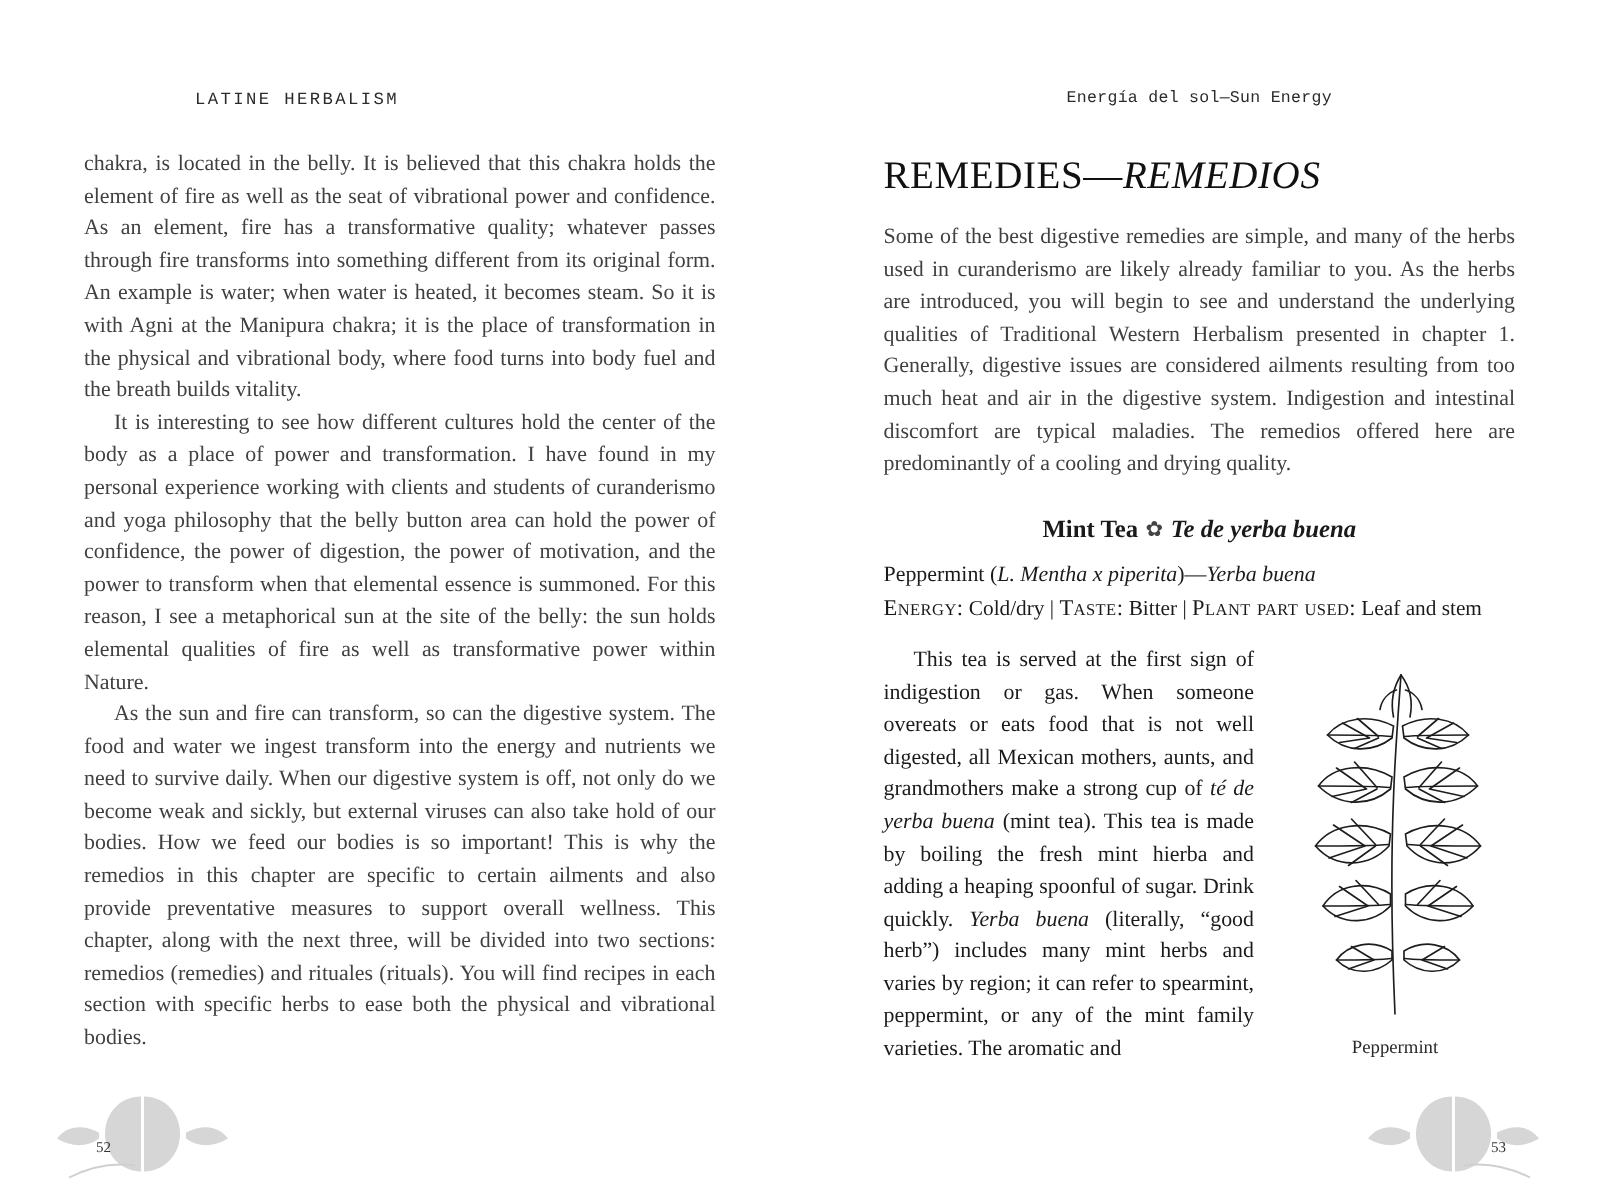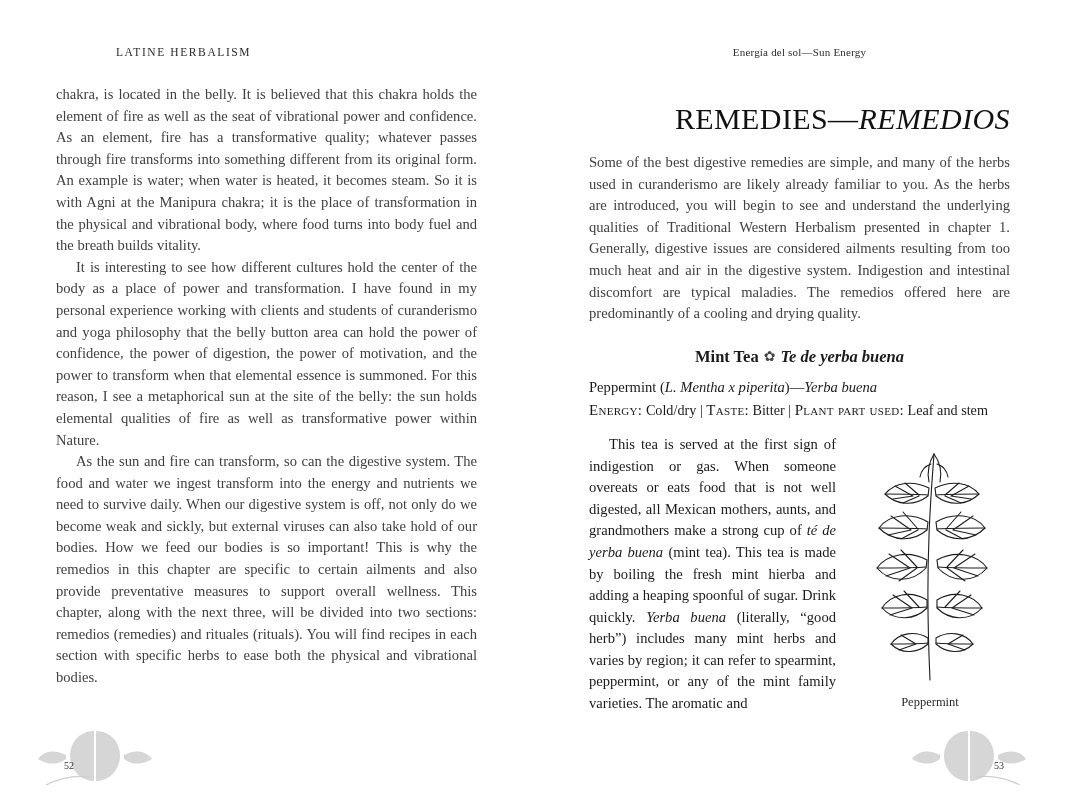--- a/index.html
+++ b/index.html
@@ -32,22 +32,22 @@
   .page-right {
     padding: 40px 56px 0 56px;
   }
 
   
   .runhead {
     font-size: 11.5px;
     letter-spacing: 1.6px;
     text-transform: uppercase;
     color: #2b2b2b;
-    font-family: Liberation Serif, serif;
-    margin: 0;
+    font-family: Liberation Mono, monospace;
+    margin: 14px;
     padding-top: 6px;
   }
   .runhead-left {
     text-align: left;
     padding-left: 60px;
   }
   .runhead-right {
     text-align: center;
     letter-spacing: 0.2px;
     text-transform: none;
@@ -67,25 +67,25 @@
   }
   .body-col p {
     margin: 0;
   }
   .body-col p.indent {
     text-indent: 20px;
   }
 
   
   .chapter-title {
-    text-align: right;
-    font-size: 30px;
+    text-align: left;
+    font-size: 26px;
     letter-spacing: 0.4px;
     font-weight: normal;
-    margin: 44px 0 16px 0;
+    margin: 30px 0 16px 0;
     color: #111;
   }
   .chapter-title .ital {
     font-style: italic;
   }
   .recipe-title {
     text-align: center;
     font-size: 16.5px;
     font-weight: bold;
     margin: 22px 0 10px 0;

